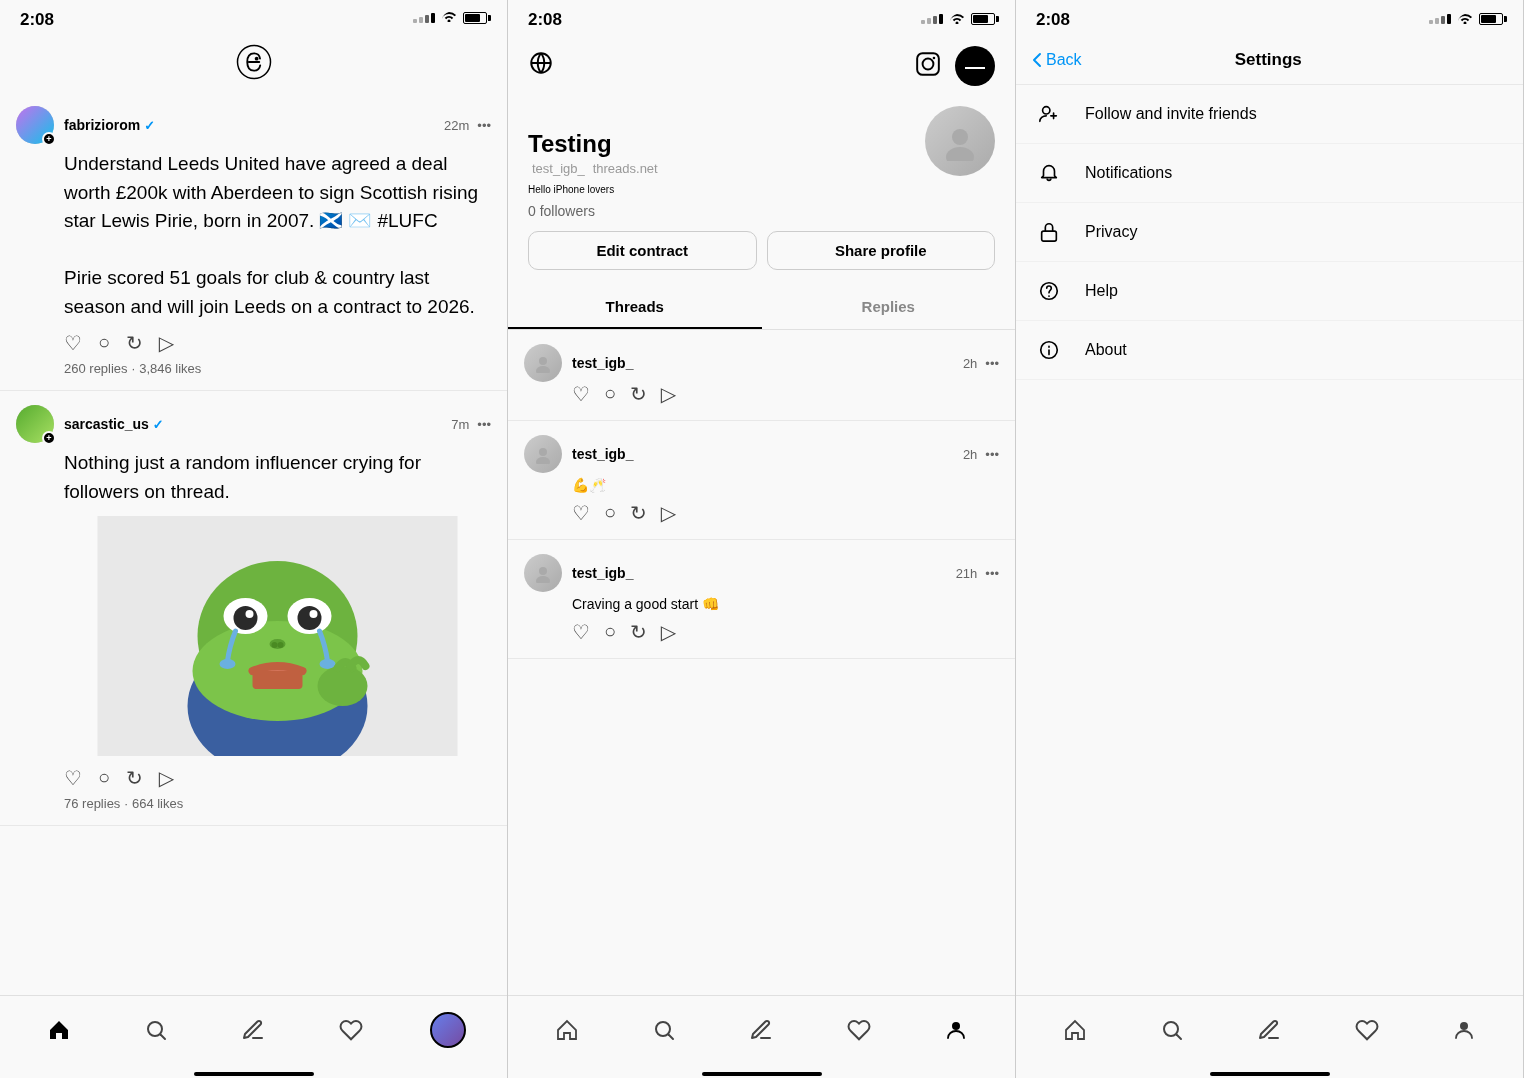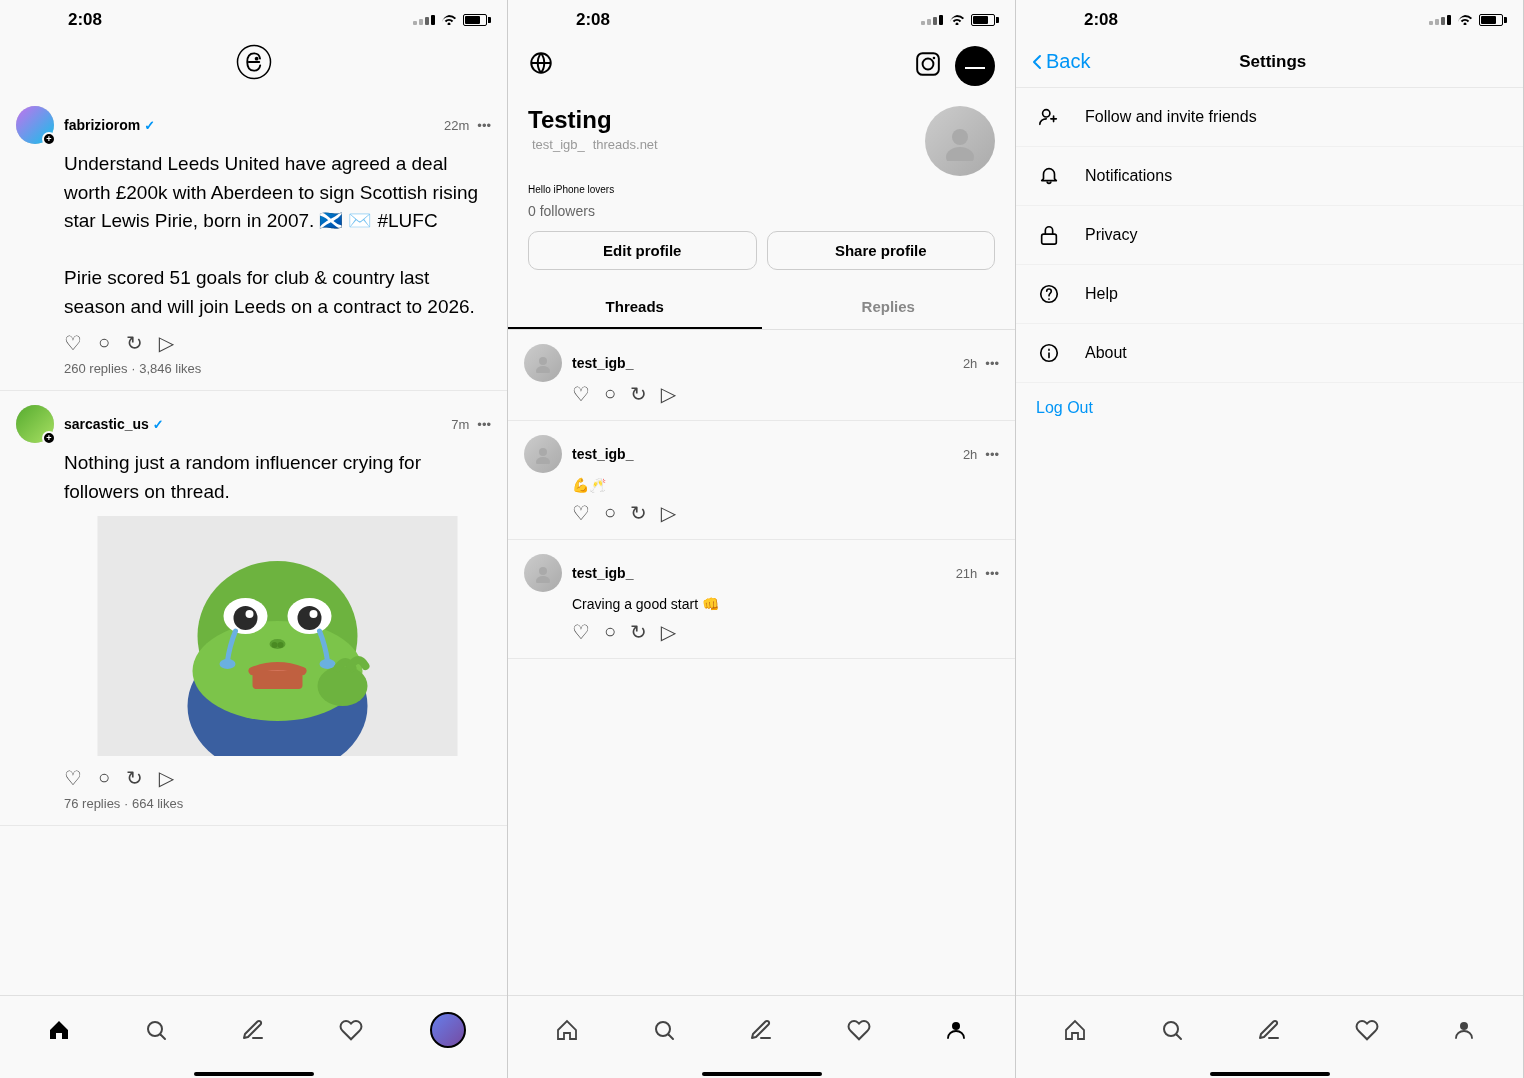--- a/index.html
+++ b/index.html
@@ -21,24 +21,23 @@
       display: flex;
       flex-direction: column;
     }
     .phone-panel.middle { background: #f9f9f9; }
     .phone-panel.right { background: #f9f9f9; }
 
     
     .status-bar {
       display: flex;
       justify-content: space-between;
-      align-items: center;
+      align-items: flex-start;
       padding: 10px 20px 6px;
       background: transparent;
-      margin-left: 48px;
     }
     .status-time {
       font-size: 17px;
       font-weight: 600;
       color: #000;
     }
     .status-icons {
       display: flex;
       align-items: center;
       gap: 6px;
@@ -238,21 +237,21 @@
       font-size: 20px;
       font-weight: bold;
     }
 
     .profile-info {
       padding: 10px 20px 16px;
     }
     .profile-header-row {
       display: flex;
       justify-content: space-between;
-      align-items: flex-start;
+      align-items: flex-end;
     }
     .profile-name {
       font-size: 24px;
       font-weight: 700;
       color: #000;
     }
     .profile-avatar-lg {
       width: 70px; height: 70px;
       border-radius: 50%;
       background: #ccc;
@@ -353,21 +352,21 @@
     
     .settings-header {
       display: flex;
       align-items: center;
       padding: 14px 16px;
       border-bottom: 1px solid #e8e8e8;
       gap: 8px;
     }
     .back-btn {
       display: flex; align-items: center; gap: 4px;
-      font-size: 20px; color: #0095f6; cursor: pointer; justify-content: center;
+      font-size: 16px; color: #0095f6; cursor: pointer; justify-content: center;
     }
     .settings-title {
       flex: 1;
       text-align: center;
       font-size: 17px;
       font-weight: 700;
       color: #000;
       margin-right: 60px;
     }
 
@@ -623,21 +622,21 @@
       <div class="profile-avatar-lg" style="background: linear-gradient(135deg, #ccc 0%, #aaa 100%); display:flex; align-items:center; justify-content:center;">
         <svg width="40" height="40" viewBox="0 0 40 40" fill="none">
             <circle cx="20" cy="16" r="8" fill="#aaa"></circle>
             <ellipse cx="20" cy="36" rx="14" ry="10" fill="#aaa"></ellipse>
           </svg>
       </div>
     </div>
     <div class="profile-bio">Hello iPhone lovers</div>
     <div class="profile-followers">0 followers</div>
     <div class="profile-buttons">
-      <button class="profile-btn">Edit profile</button>
+      <button class="profile-btn">Edit contract</button>
       <button class="profile-btn">Share profile</button>
     </div>
   </div>
 
   <div class="profile-tabs">
     <div class="profile-tab active">Threads</div>
     <div class="profile-tab">Replies</div>
   </div>
 
   <div class="thread-list">
@@ -832,23 +831,20 @@
     <div class="settings-item">
       <div class="settings-item-icon">
         <svg width="22" height="22" viewBox="0 0 24 24" fill="none">
             <circle cx="12" cy="12" r="9" stroke="#000" stroke-width="1.8"></circle>
             <path d="M12 8v1m0 3v5" stroke="#000" stroke-width="1.8" stroke-linecap="round"></path>
           </svg>
       </div>
       <span class="settings-item-label">About</span>
     </div>
 
-    <div class="logout-item">
-      <span class="logout-label">Log Out</span>
-    </div>
   </div>
 
   <div class="bottom-nav">
     <div class="nav-icon">
       <svg width="24" height="24" viewBox="0 0 24 24">
           <path d="M3 12L12 3l9 9v9h-6v-6H9v6H3z" stroke="#444" stroke-width="1.8" fill="none"></path>
         </svg>
     </div>
     <div class="nav-icon">
       <svg width="24" height="24" viewBox="0 0 24 24" fill="none">

